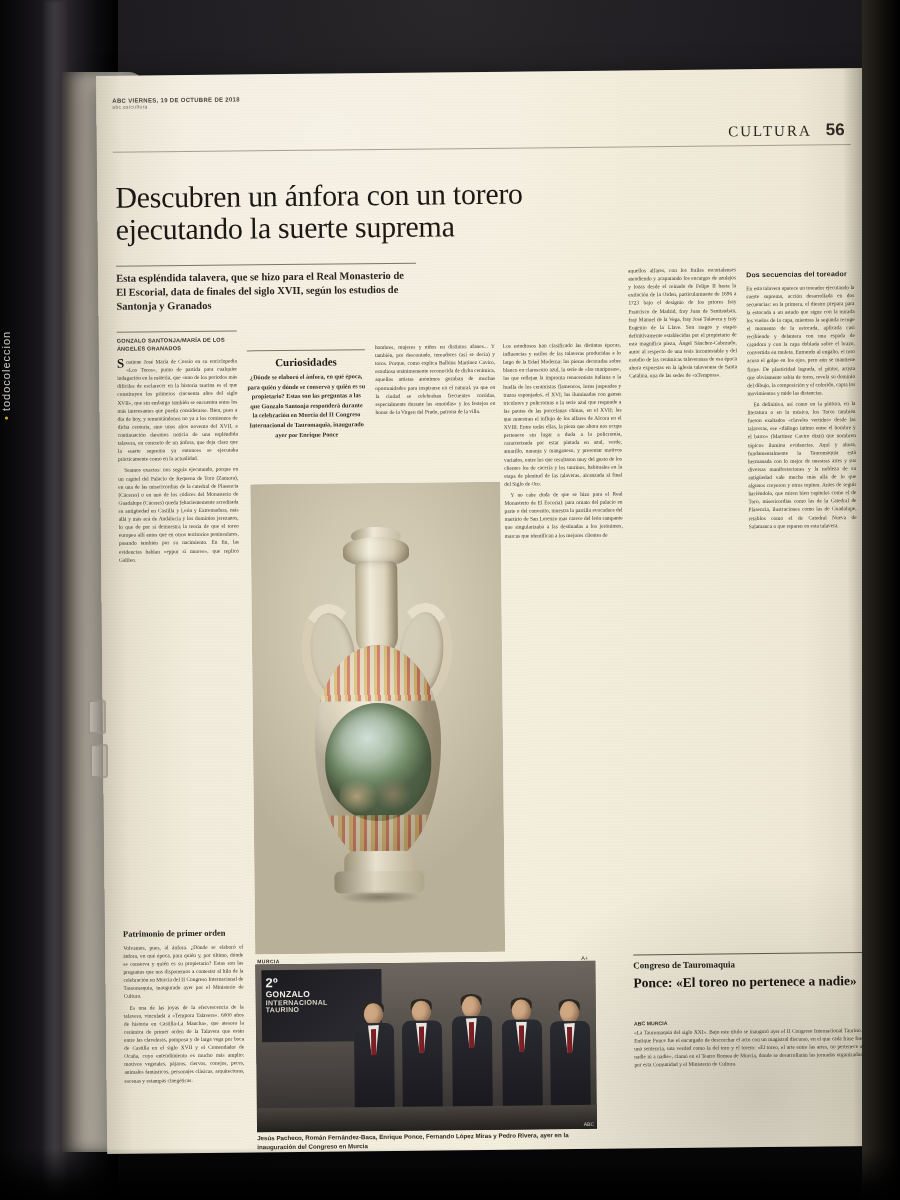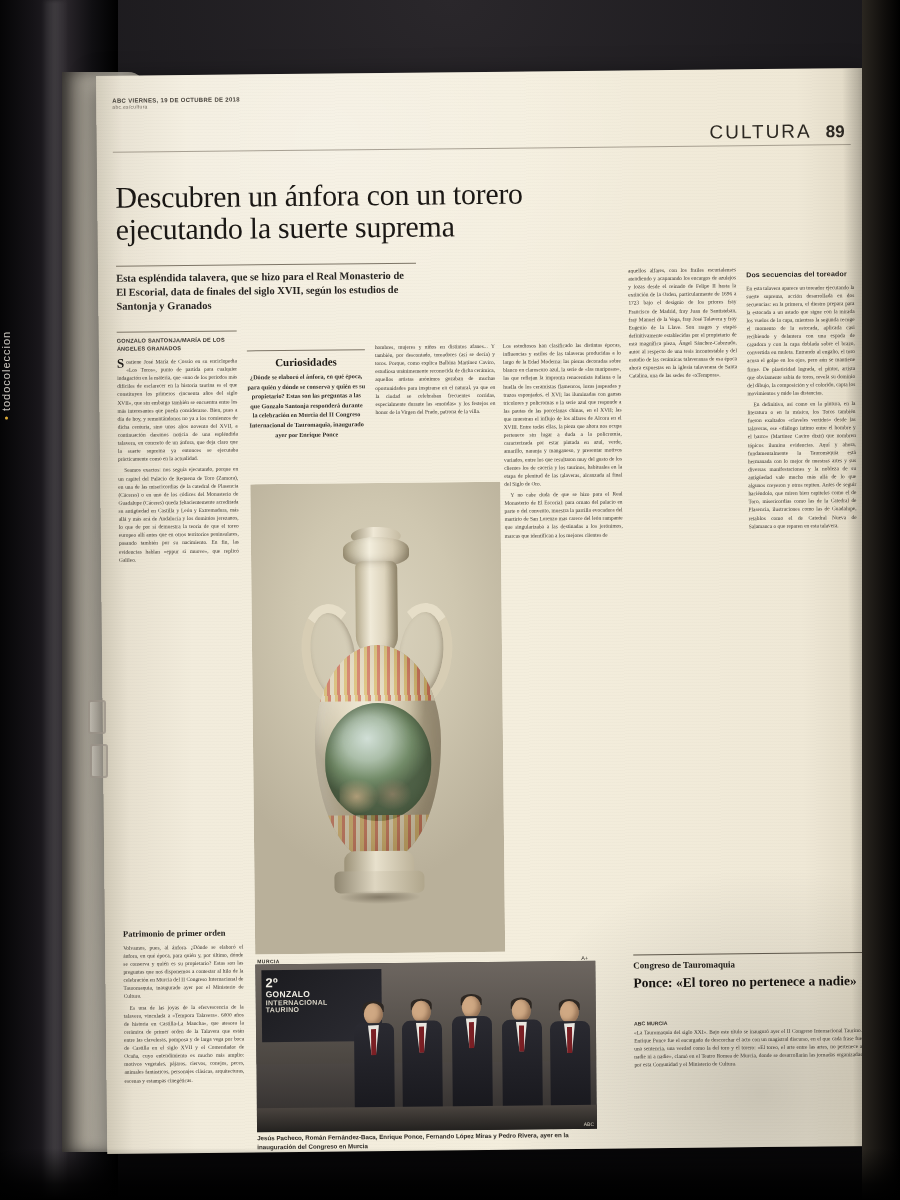--- a/index.html
+++ b/index.html
@@ -67,22 +67,22 @@
   .masthead{
     position:absolute;left:16px;top:22px;width:250px;
     font-family:"Liberation Sans", sans-serif;font-size:6px;color:#4b463f;letter-spacing:.3px;
   }
   .masthead .m1{font-weight:bold;font-size:6px;}
   .masthead .m2{font-size:5px;color:#6c655b;}
   .section-head{
     position:absolute;right:22px;top:52px;text-align:right;
   }
   .section-head .sname{
-    display:inline-block;font-family:Liberation Sans, sans-serif;
-    font-size:19px;letter-spacing:2px;color:#2c2822;
+    display:inline-block;font-family:Liberation Serif, serif;
+    font-size:15px;letter-spacing:2px;color:#2c2822;
   }
   .section-head .snum{
     display:inline-block;font-family:"Liberation Sans", sans-serif;
     font-size:17px;color:#2c2822;margin-left:10px;font-weight:bold;
   }
   .rule-top{
     position:absolute;left:16px;right:16px;top:76px;height:1px;background:#8e8678;opacity:.75;
   }
   .headline{
     position:absolute;left:18px;top:86px;width:430px;
@@ -354,21 +354,21 @@
     <div class="paper-grain"></div>
     <div class="content">
 
       <div class="masthead">
         <div class="m1">ABC VIERNES, 19 DE OCTUBRE DE 2018</div>
         <div class="m2">abc.es/cultura</div>
       </div>
 
       <div class="section-head">
         <span class="sname">CULTURA</span>
-        <span class="snum">89</span>
+        <span class="snum">56</span>
       </div>
 
       <div class="rule-top"></div>
 
       <h1 class="headline">Descubren un ánfora con un torero ejecutando la suerte suprema</h1>
 
       <div class="subhead-rule"></div>
       <div class="subhead">Esta espléndida talavera, que se hizo para el Real Monasterio de El Escorial, data de finales del siglo XVII, según los estudios de Santonja y Granados</div>
 
       <div class="byline-rule"></div>

